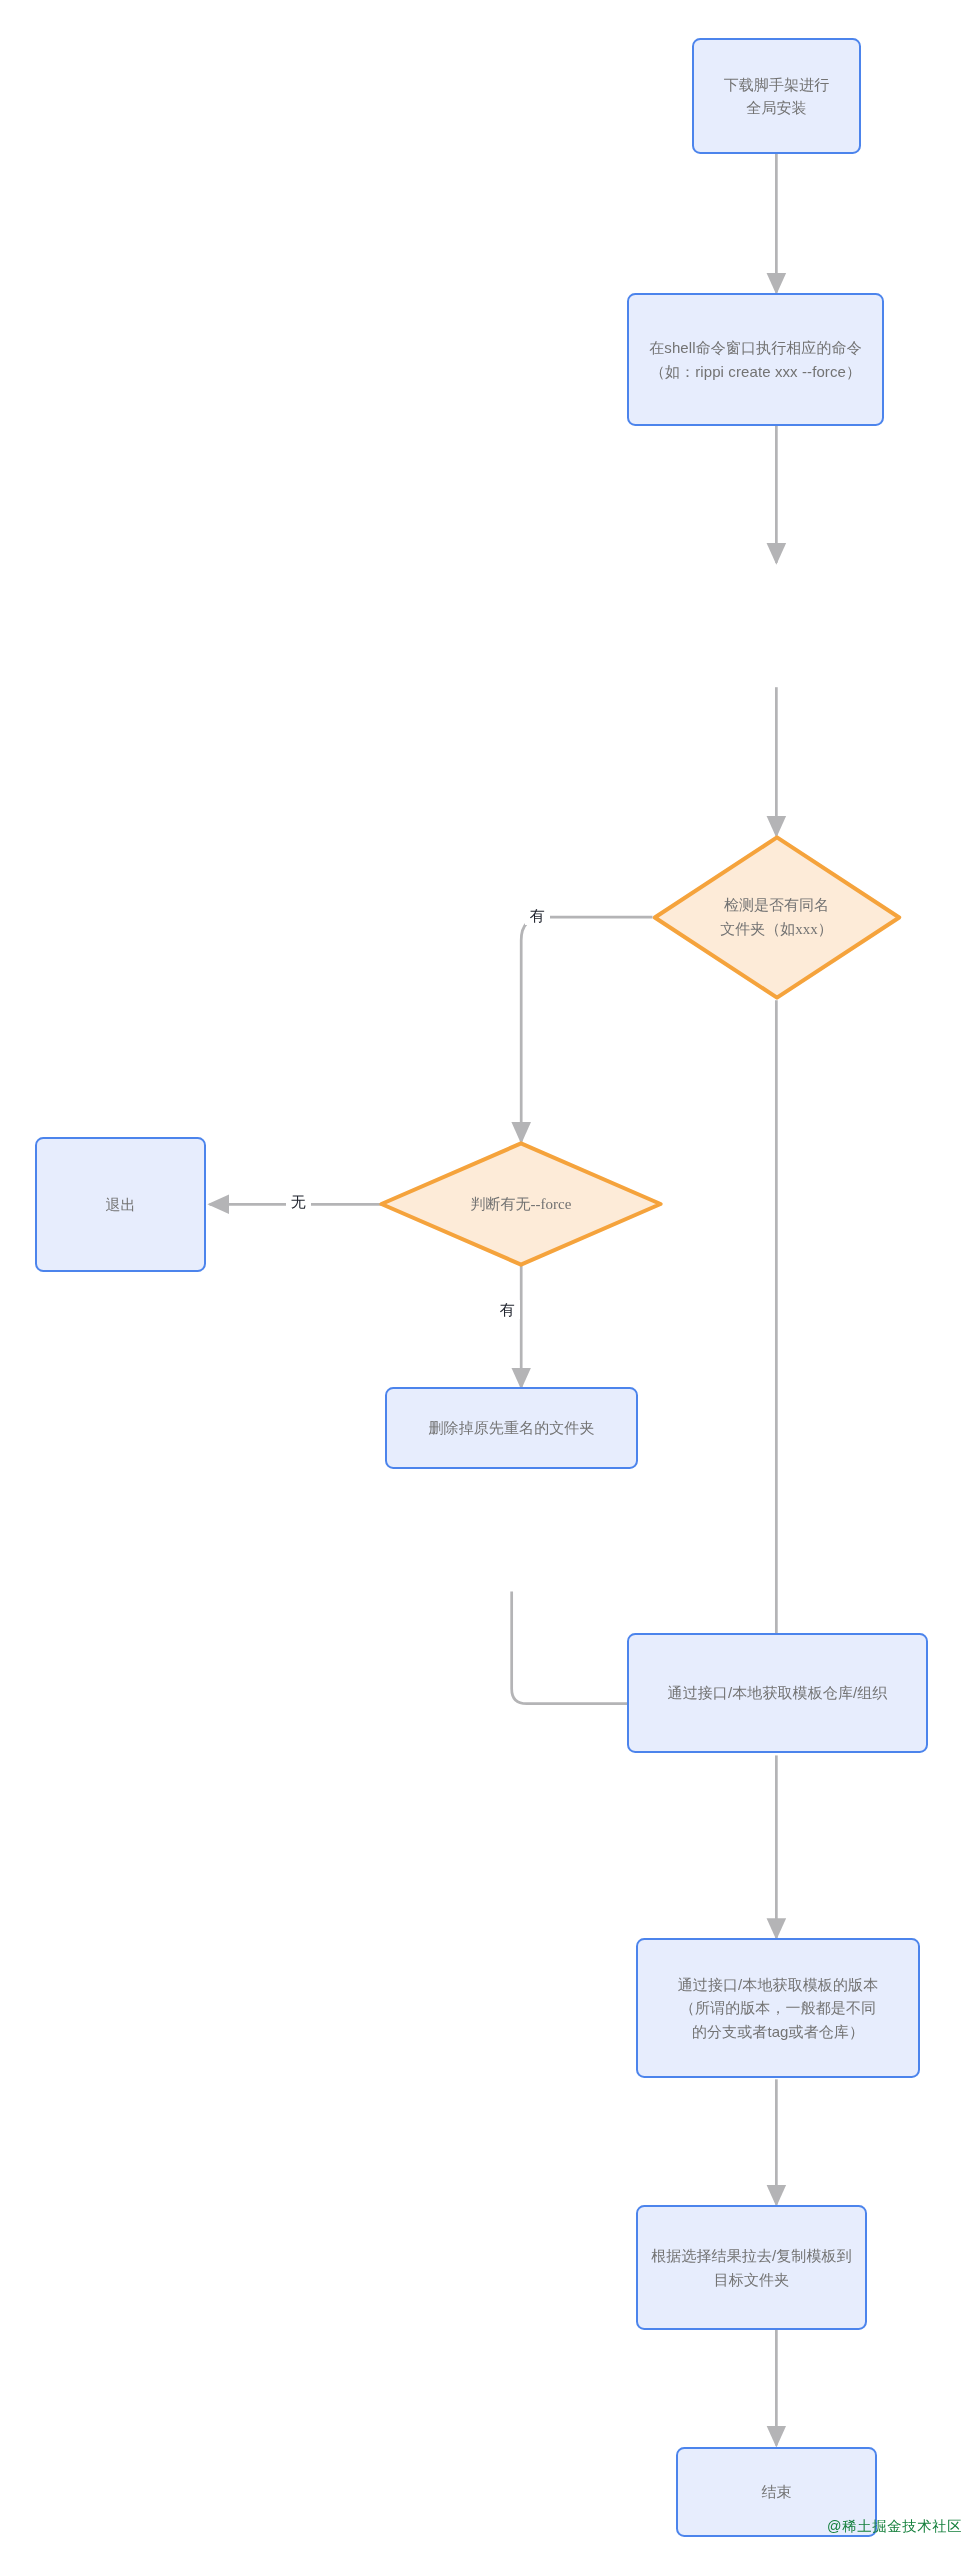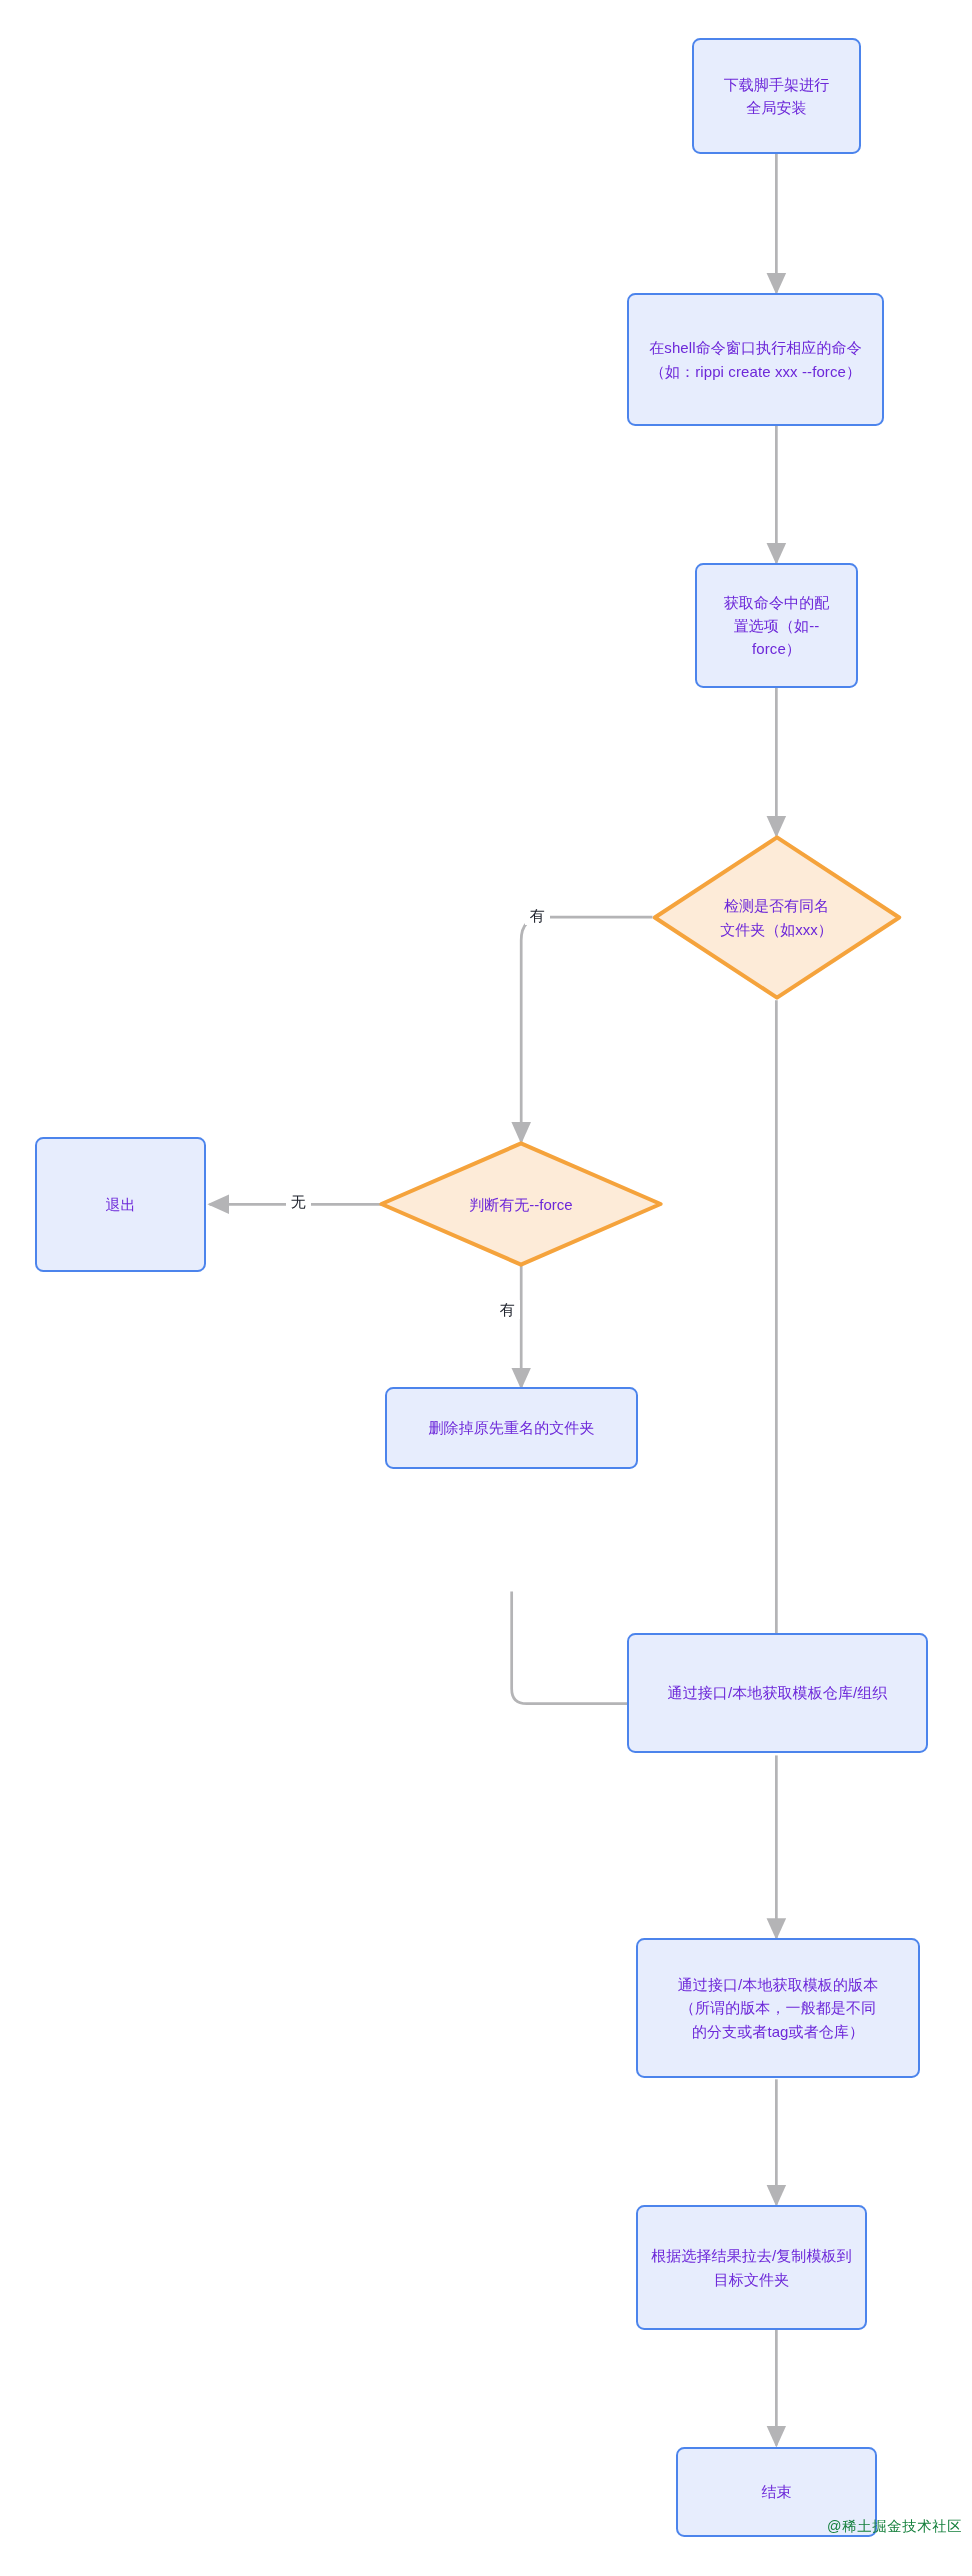--- a/index.html
+++ b/index.html
@@ -24,38 +24,39 @@
     height: 2576px;
     pointer-events: none;
   }
   .node {
     position: absolute;
     box-sizing: border-box;
     display: flex;
     align-items: center;
     justify-content: center;
     text-align: center;
-    color: #6d28d9;
+    color: #737373;
     line-height: 1.55;
     white-space: pre-line;
     z-index: 2;
   }
   .node.process {
     background: #e7edfd;
     border: 2px solid #4c84ec;
     border-radius: 8.2px;
     font-size: 15px;
     letter-spacing: 0.1px;
   }
   .node.decision {
     background: transparent;
     border: none;
     font-size: 15px;
     z-index: 3;
     pointer-events: none;
+    font-family: Liberation Serif, serif;
   }
   .diamond-shape {
     position: absolute;
     z-index: 1;
   }
   .edge-label {
     position: absolute;
     font-size: 15px;
     color: #20242e;
     background: #ffffff;
@@ -121,25 +122,20 @@
   <div class="node process" style="left:692px; top:38px; width:169px; height:116px;">
     <span>下载脚手架进行
 全局安装</span>
   </div>
 
   <div class="node process" style="left:627px; top:293px; width:257px; height:133px;">
     <span>在shell命令窗口执行相应的命令
 （如：rippi create xxx --force）</span>
   </div>
 
-  <div class="node process" style="left:695px; top:563px; width:163px; height:125px;">
-    <span>获取命令中的配
-置选项（如--
-force）</span>
-  </div>
 
   <div class="node decision" style="left:676px; top:865px; width:201px; height:105px;">
     <span>检测是否有同名
 文件夹（如xxx）</span>
   </div>
 
   <div class="node decision" style="left:412px; top:1169px; width:218px; height:71px;text-align:center;">
     <span>判断有无--force</span>
   </div>
 

